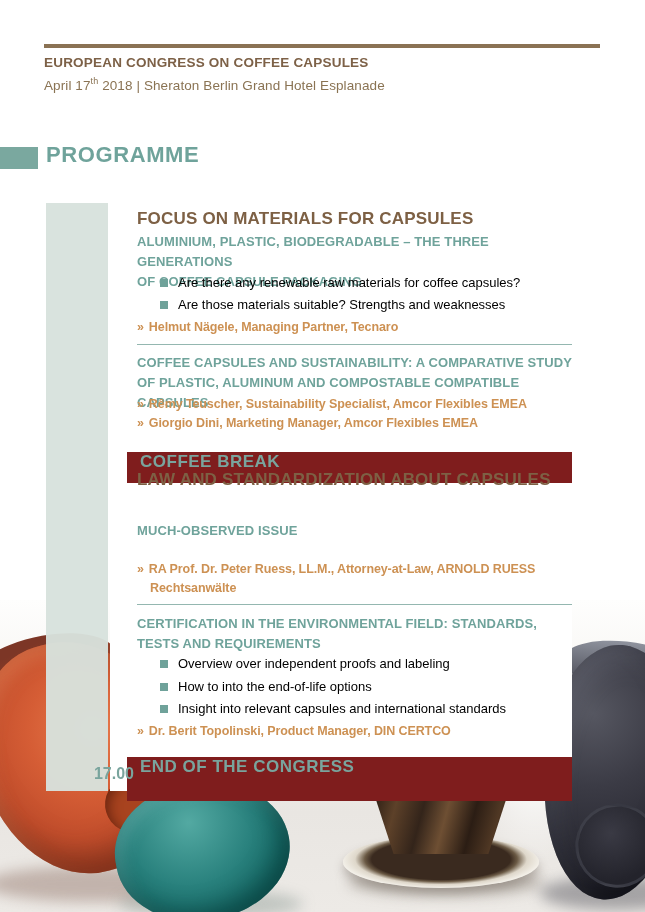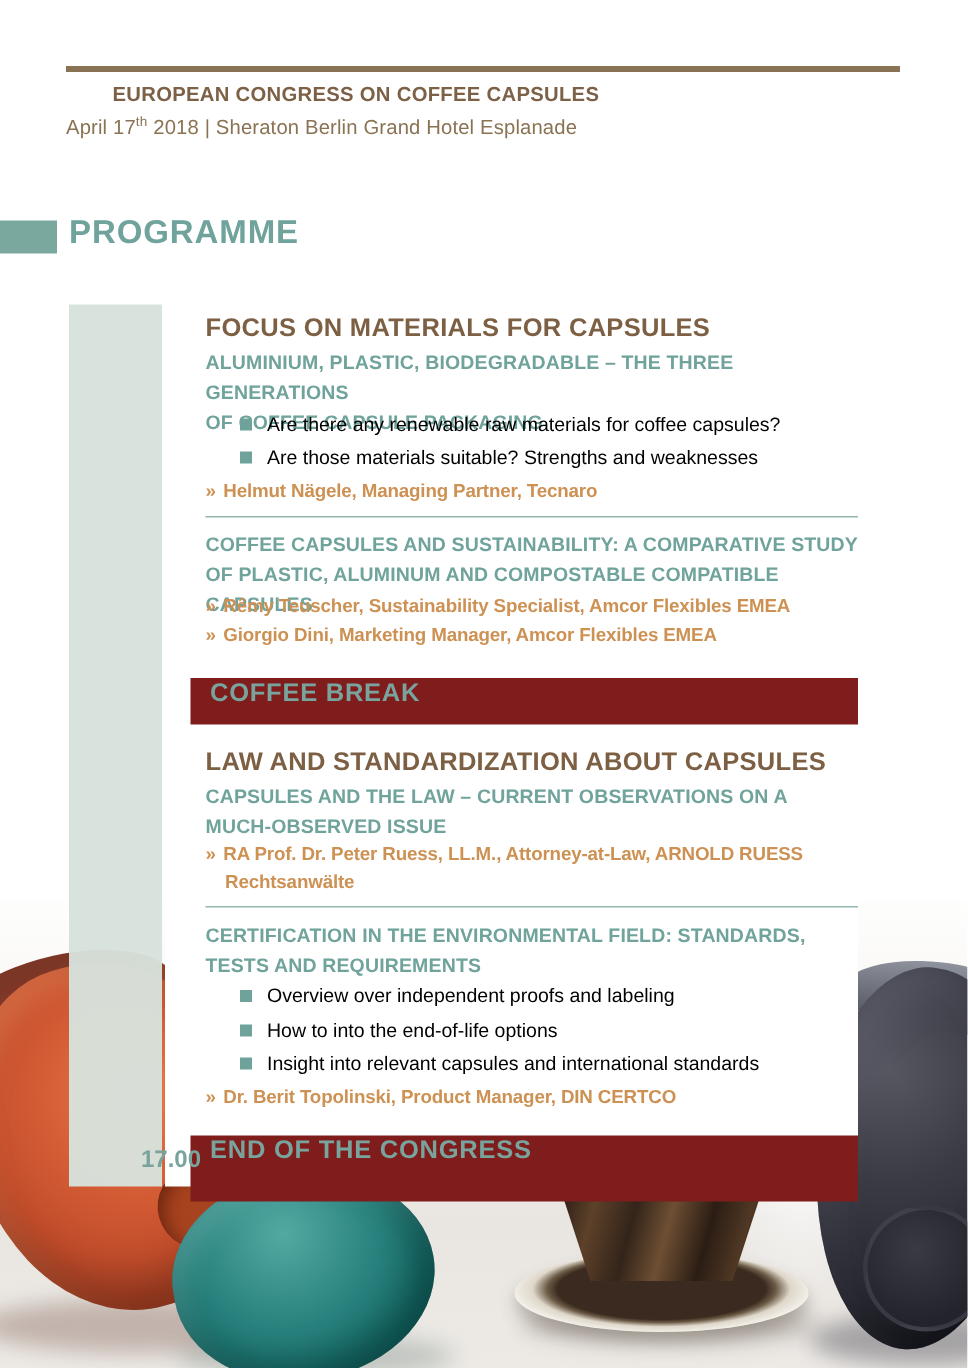--- a/index.html
+++ b/index.html
@@ -6,21 +6,21 @@
   body{
     width:645px;height:912px;position:relative;overflow:hidden;
     background:#ffffff;
     font-family:"Liberation Sans", sans-serif;
     -webkit-font-smoothing:antialiased;
   }
   
   .top-rule{position:absolute;left:44px;top:44px;width:556px;height:4px;background:#8a7254;}
   .congress-title{
     position:absolute;left:44px;top:55px;width:520px;
-    font-size:13.5px;font-weight:bold;color:#7d6147;letter-spacing:.2px;margin-left:31px;
+    font-size:13.5px;font-weight:bold;color:#7d6147;letter-spacing:.2px;
   }
   .date-line{
     position:absolute;left:44px;top:76px;width:520px;
     font-size:13.5px;color:#8a7353;letter-spacing:.1px;
   }
   .date-line sup{font-size:9px;}
   .programme-block{position:absolute;left:0;top:147px;width:38px;height:22px;background:#7aa89f;}
   .programme-title{
     position:absolute;left:46px;top:142px;
     font-size:22px;font-weight:bold;color:#6fa39b;letter-spacing:.6px;
@@ -141,23 +141,22 @@
   <div>COFFEE CAPSULES AND SUSTAINABILITY: A COMPARATIVE STUDY</div>
   <div>OF PLASTIC, ALUMINUM AND COMPOSTABLE COMPATIBLE CAPSULES</div>
 </div>
 <div class="blk speaker" style="top:395px"><span class="mk">»</span><span>Rêmy Teuscher, Sustainability Specialist, Amcor Flexibles EMEA</span></div>
 <div class="blk speaker" style="top:414px"><span class="mk">»</span><span>Giorgio Dini, Marketing Manager, Amcor Flexibles EMEA</span></div>
 
 <div class="band" style="top:452px;height:31px">
   <span class="band-label">COFFEE BREAK</span>
 </div>
 
-<div class="blk session-title" style="top:498px">LAW AND STANDARDIZATION ABOUT CAPSULES</div>
+<div class="blk session-title" style="top:470px">LAW AND STANDARDIZATION ABOUT CAPSULES</div>
 <div class="blk session-sub" style="top:521px">
-  <div>CAPSULES AND THE LAW – CURRENT OBSERVATIONS ON A</div>
   <div>MUCH-OBSERVED ISSUE</div>
 </div>
 <div class="blk speaker" style="top:560px"><span class="mk">»</span><span>RA Prof. Dr. Peter Ruess, LL.M., Attorney-at-Law, ARNOLD RUESS</span></div>
 <div class="blk speaker speaker-cont" style="top:579px">Rechtsanwälte</div>
 <div class="sep" style="top:604px"></div>
 
 <div class="blk session-sub" style="top:614px">
   <div>CERTIFICATION IN THE ENVIRONMENTAL FIELD: STANDARDS,</div>
   <div>TESTS AND REQUIREMENTS</div>
 </div>

